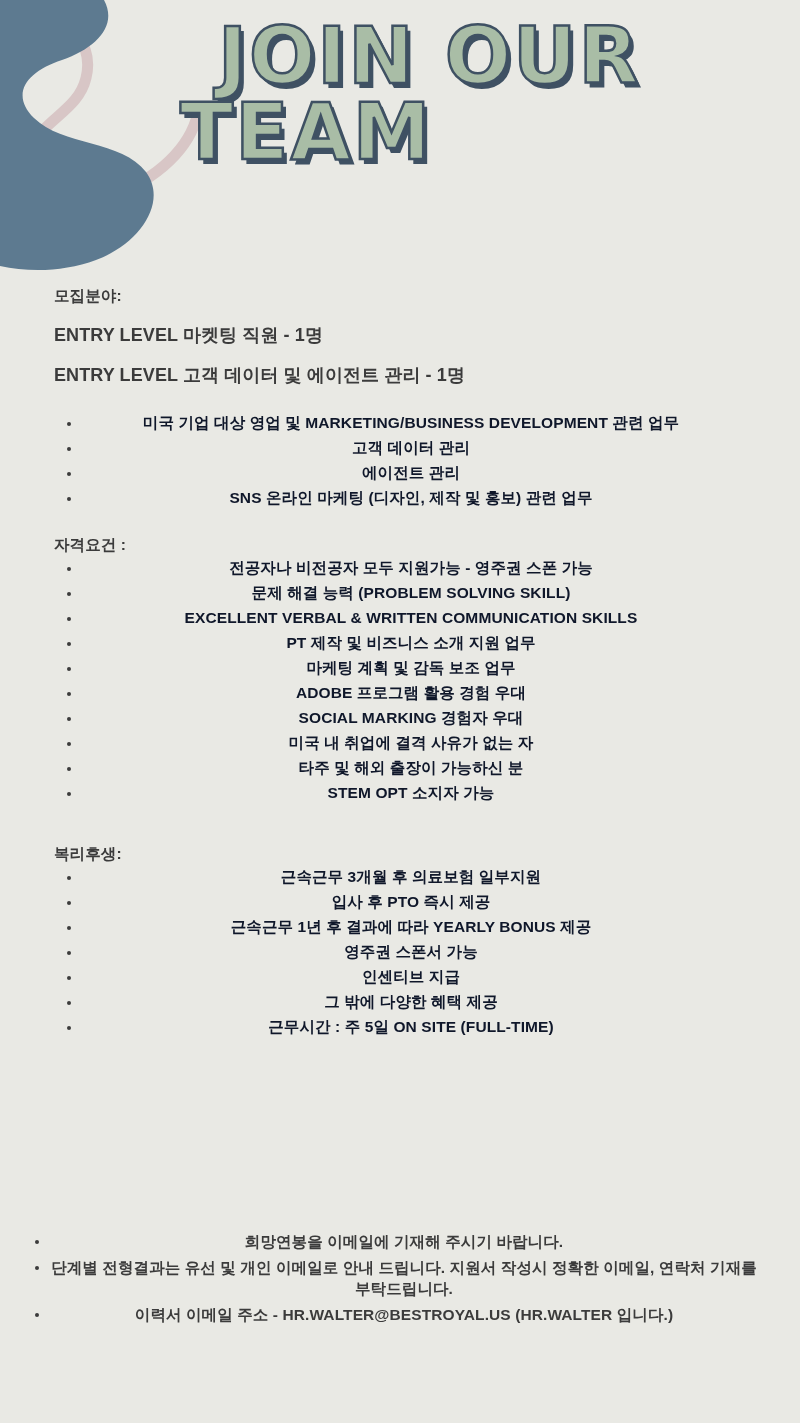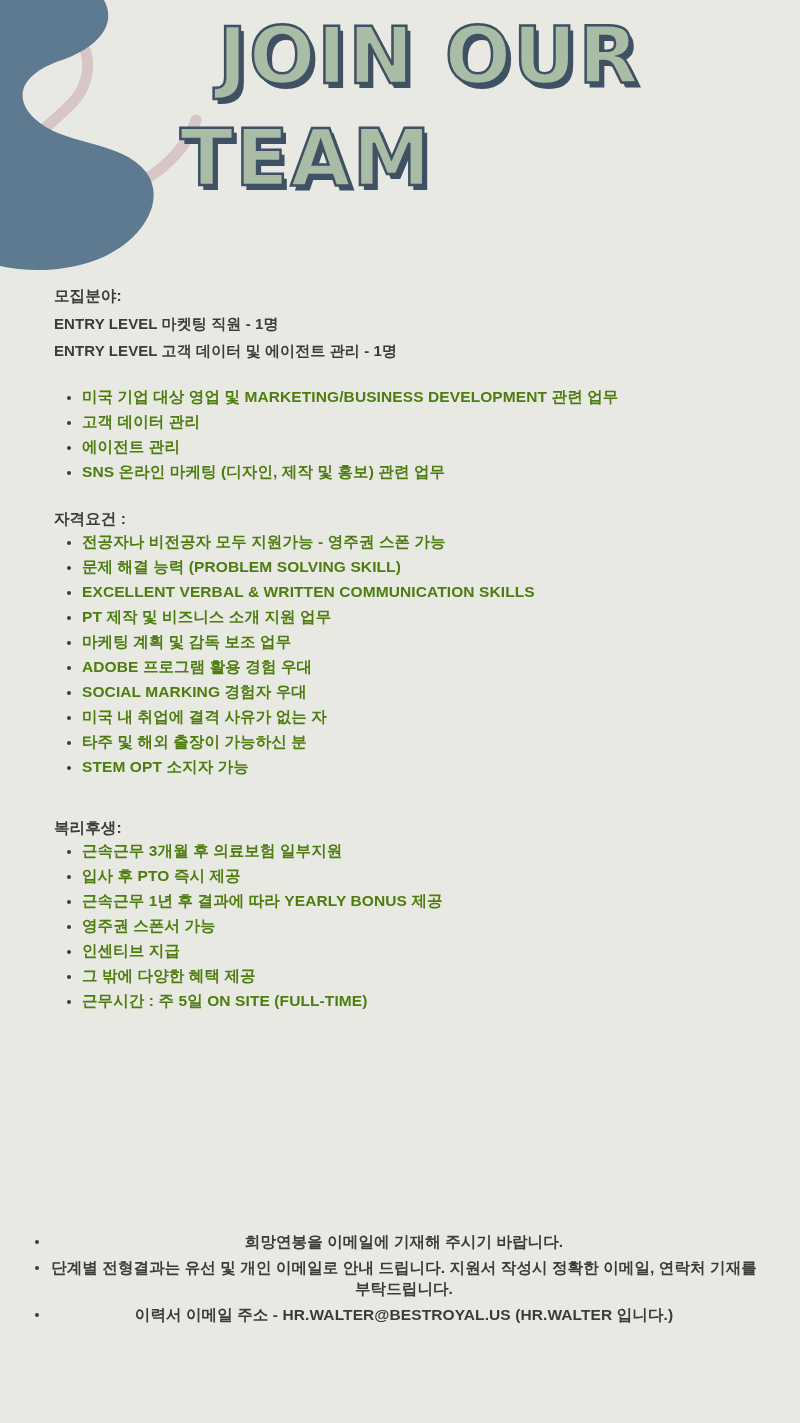--- a/index.html
+++ b/index.html
@@ -44,64 +44,65 @@
     font-size: 78px;
     letter-spacing: 2px;
     line-height: 0.98;
     color: #a9bda6;
     -webkit-text-stroke: 2.5px #3f5163;
     text-shadow: 4px 5px 0 #3f5163;
     margin: 0;
     white-space: nowrap;
   }
   .title-line.l1 { padding-left: 38px; }
-  .title-line.l2 { padding-left: 0px; margin-top: 26px; }
+  .title-line.l2 { padding-left: 0px; }
 
   
   .content {
     position: absolute;
     top: 286px;
     left: 0;
     width: 780px;
     padding: 0 40px 0 54px;
   }
 
   .sec { margin: 0 0 6px 0; }
 
   .sec-head {
     font-size: 15.5px;
     font-weight: bold;
     letter-spacing: .1px;
     margin: 0 0 4px 0;
     color: #3b3b3b;
   }
   .plain-line {
-    font-size: 15px;
-    font-weight: bold;
-    margin: 8px 0 2px 0;
+    font-size: 18px;
+    font-weight: bold;
+    margin: 16px 0 2px 0;
     letter-spacing: .1px;
     color: #3b3b3b;
   }
   .spacer-20 { height: 20px; }
   .spacer-34 { height: 34px; }
 
   ul.bullets {
     margin: 2px 0 0 0;
     padding-left: 26px;
     list-style: none;
   }
   ul.bullets li {
     position: relative;
     font-size: 15.5px;
     font-weight: bold;
     letter-spacing: .1px;
     line-height: 1.0;
     padding: 0 0 0 2px;
     margin: 0 0 9.5px 0;
-    color: #4d7c0f;
+    color: #0f172a;
+    text-align: center;
   }
   ul.bullets li::before {
     content: "";
     position: absolute;
     left: -13px;
     top: 7px;
     width: 4px;
     height: 4px;
     border-radius: 50%;
     background: #3b3b3b;

